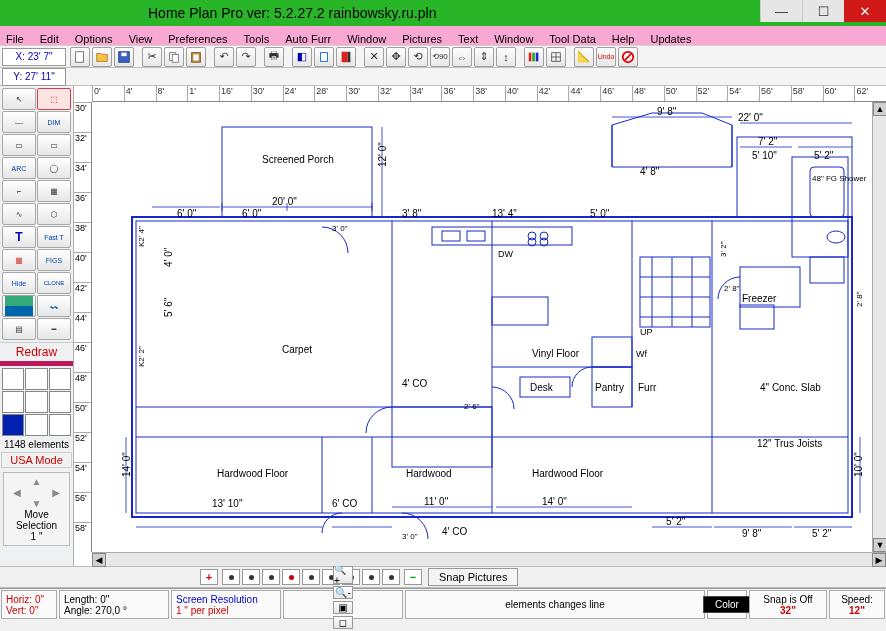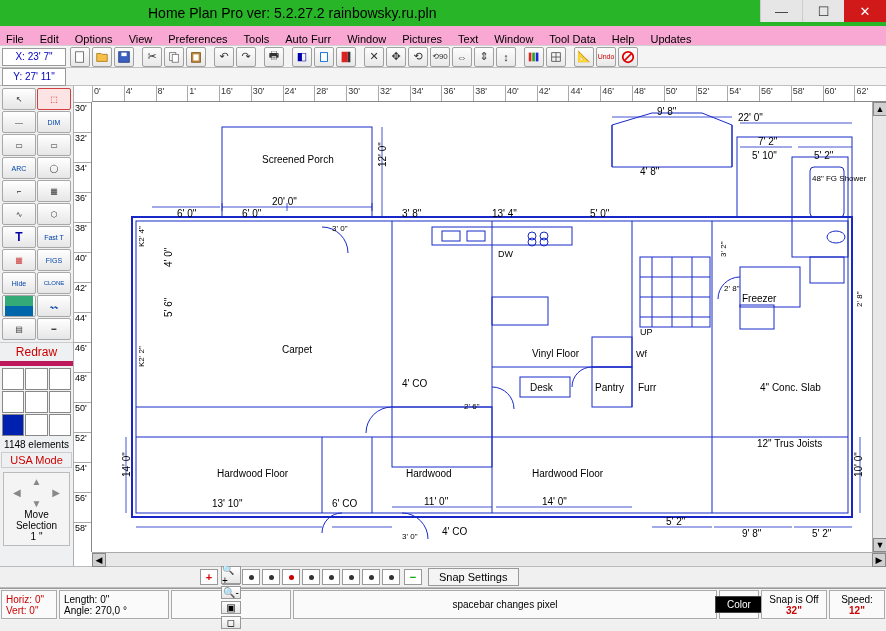--- a/index.html
+++ b/index.html
@@ -459,44 +459,48 @@
   <div class="snapdot">
       <div class="d"></div>
     </div>
   <div class="snapdot">
       <div class="d"></div>
     </div>
   <div class="snapdot">
       <div class="d"></div>
     </div>
   <div style="width:18px;height:16px;border:1px solid #999;background:#fff;display:flex;align-items:center;justify-content:center;color:#0a0;font-weight:bold;margin-left:2px">−</div>
-  <div class="snapset">Snap Settings</div>
+  <div class="snapset">Snap Pictures</div>
 </div>
 
 <div class="statusbar">
   <div class="sbox red" style="width:56px">
     <div>Horiz: 0"</div>
       <div>Vert: 0"</div>
   </div>
   <div class="sbox" style="width:110px">
     <div>Length:  0"</div>
       <div>Angle: 270,0 °</div>
+  </div>
+  <div class="sbox" style="width:110px">
+    <div style="color:#00c">Screen Resolution</div>
+      <div class="l2">1 " per pixel</div>
   </div>
   <div class="sbox zoombtns" style="width:120px">
     <div class="zbtn">🔍+</div>
     <div class="zbtn">🔍-</div>
     <div class="zbtn">▣</div>
     <div class="zbtn">◻</div>
     <div class="zbtn">◫</div>
   </div>
-  <div class="sbox" style="flex:1;align-items:center;justify-content:center;flex-direction:row">spacebar changes pixel</div>
+  <div class="sbox" style="flex:1;align-items:center;justify-content:center;flex-direction:row">elements changes line</div>
   <div class="sbox" style="width:40px;align-items:center;justify-content:center">
     <div class="colorbtn">Color</div>
   </div>
-  <div class="sbox snapbox" style="width:66px">
+  <div class="sbox snapbox" style="width:78px">
     <div>Snap is Off</div>
       <div class="v">32"</div>
   </div>
   <div class="sbox snapbox" style="width:56px">
     <div>Speed:</div>
       <div class="v">12"</div>
   </div>
 </div>
 
 </body></html>

